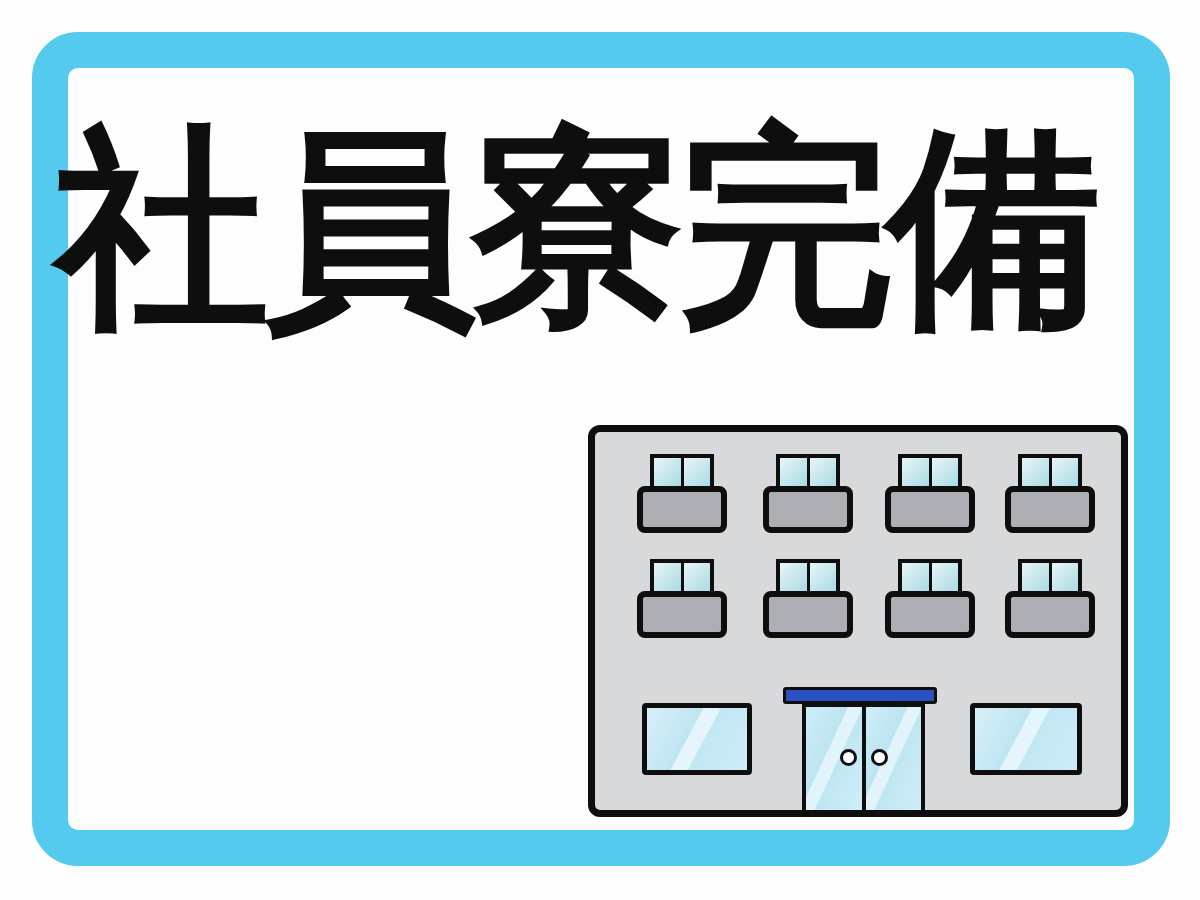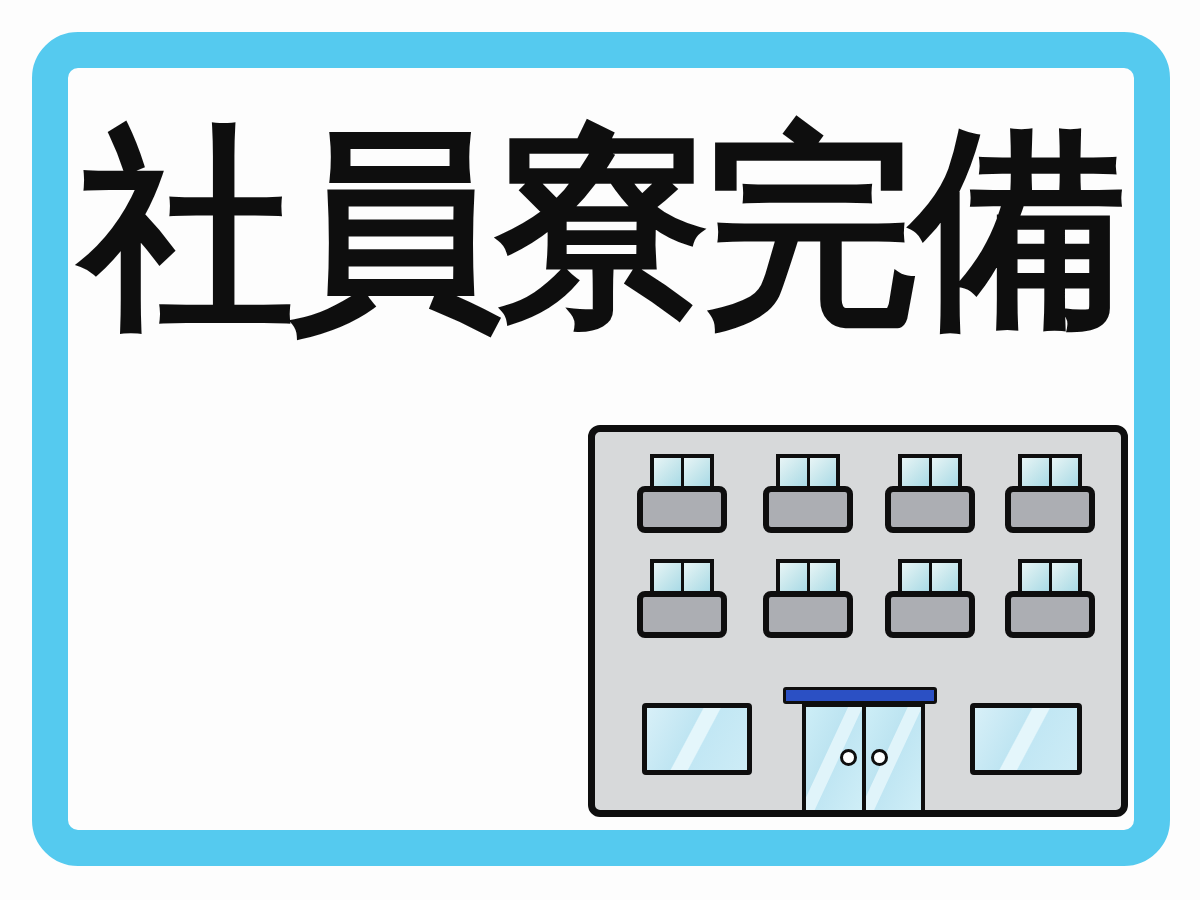--- a/index.html
+++ b/index.html
@@ -5,21 +5,21 @@
   html,body{margin:0;padding:0;}
   body{width:1200px;height:900px;overflow:hidden;background:var(--c-background,#FDFDFD);}
   .poster{position:relative;width:1200px;height:900px;background:var(--c-background,#FDFDFD);
           font-family:"Liberation Sans","DejaVu Sans",sans-serif;}
 
   
   .frame{position:absolute;left:32px;top:32px;width:1138px;height:834px;box-sizing:border-box;
          border:36px solid var(--c-frame,#55CAEF);border-radius:46px;background:transparent;}
 
   
-  .title{position:absolute;left:55px;right:55px;top:116px;margin:0;text-align:center;
+  .title{position:absolute;left:55px;right:55px;top:116px;margin:0;text-align:left;
          font-size:214px;line-height:1.05;font-weight:900;letter-spacing:-6px;white-space:nowrap;
          color:var(--c-ink,#0E0E0E);}
 
   
   .building{position:absolute;left:588px;top:425px;width:540px;height:392px;box-sizing:border-box;
             background:var(--c-face,#D7D9DA);border:7px solid var(--c-ink,#141414);border-radius:12px;}
 
   .unit{position:absolute;width:90px;}
   .r1{top:22px;} .r2{top:127px;}
   .c1{left:42px;} .c2{left:168px;} .c3{left:290px;} .c4{left:410px;}

